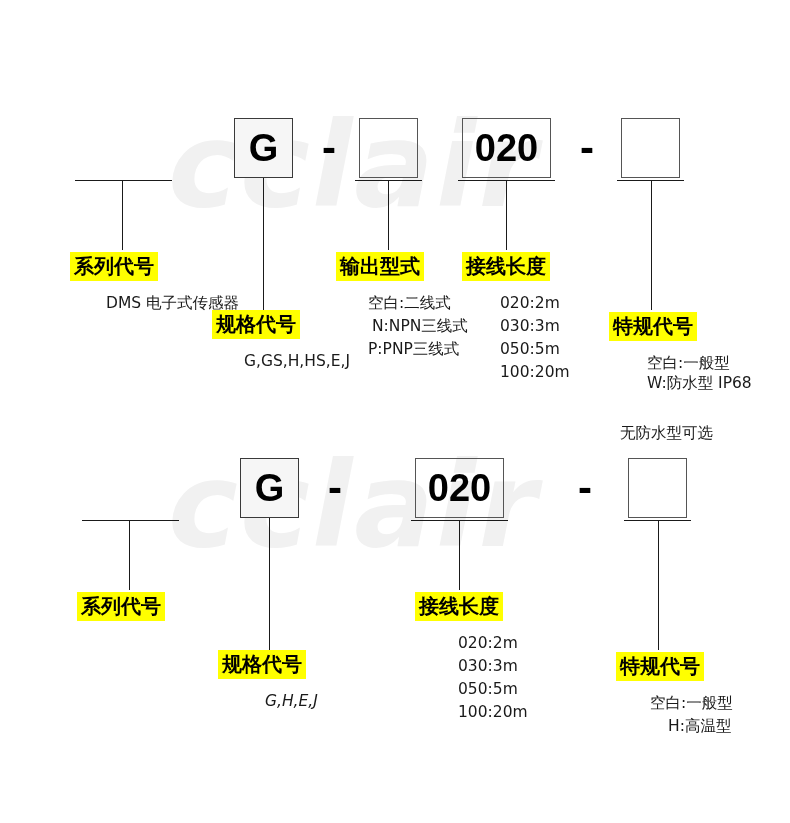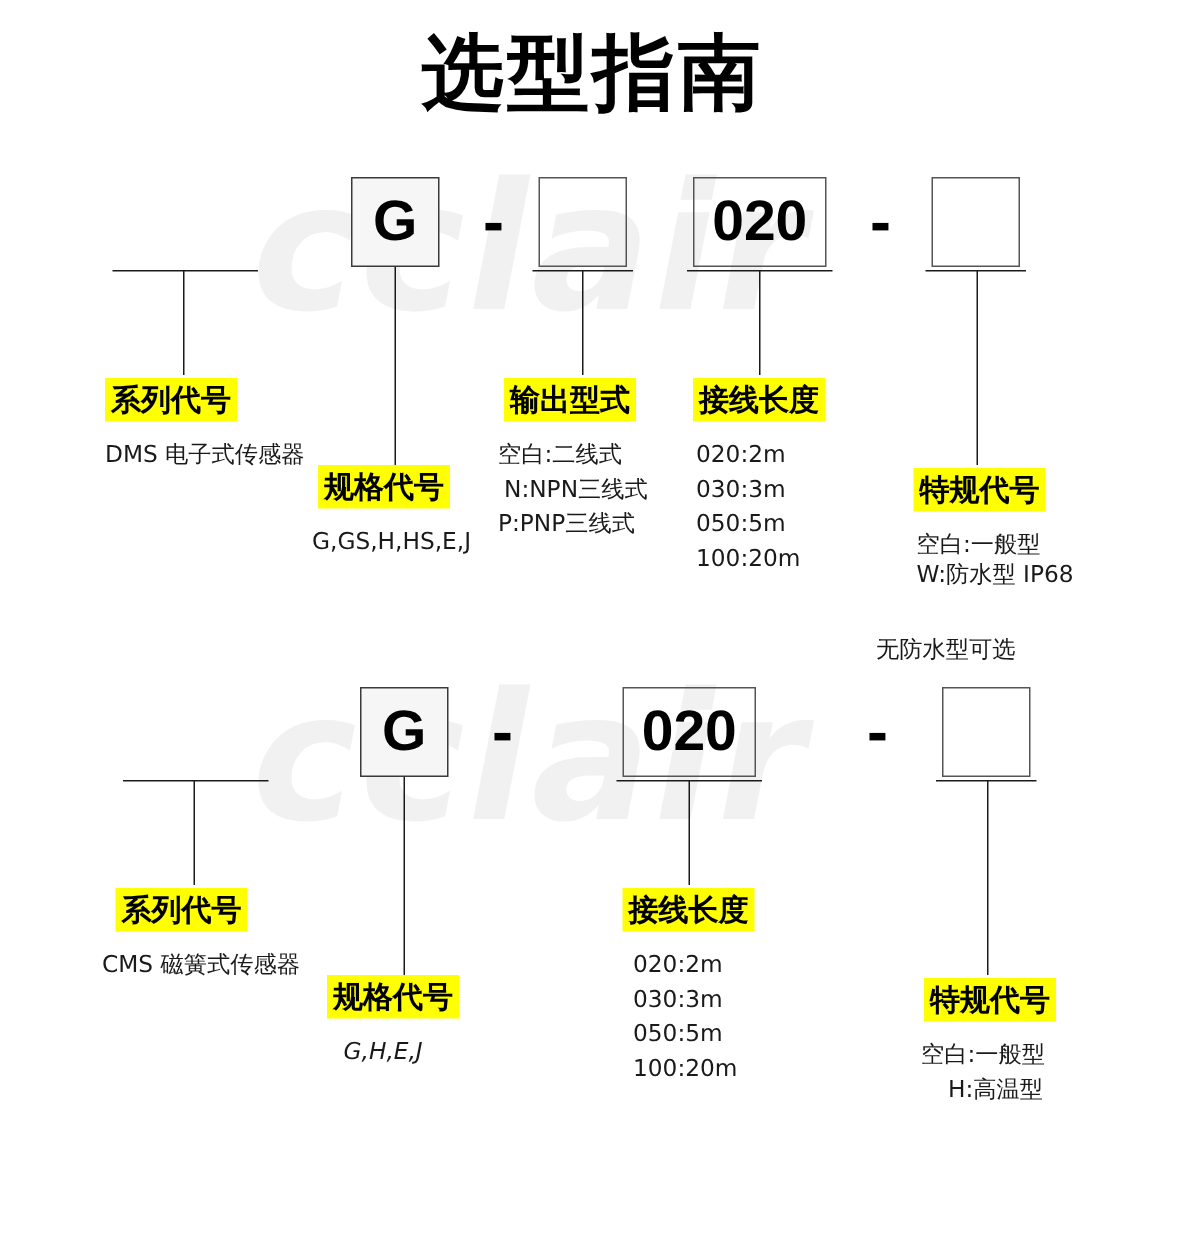--- a/index.html
+++ b/index.html
@@ -106,31 +106,30 @@
     font-family: "DejaVu Sans", "Liberation Sans", sans-serif;
   }
   .note {
     position: absolute;
     font-size: 15.5px;
     line-height: 1.45;
     color: #1a1a1a;
     white-space: nowrap;
     font-family: "DejaVu Sans", "Liberation Sans", sans-serif;
   }
-  .note.left   { text-align: right; }
+  .note.left   { text-align: right; margin-left: 36px; }
 </style>
 </head>
 <body>
 
 <div id="page">
 
   <div class="watermark wm-1">cclair</div>
   <div class="watermark wm-2">cclair</div>
 
-  <div class="page-title">选型指南</div>
 
 
   <div class="code-box filled-box" style="left:234px; top:118px; width:59px; height:60px; background:#f6f6f6;">G</div>
 
   <div class="dash" style="left:322px; top:118px;">-</div>
 
   <div class="code-box" style="left:359px; top:118px; width:59px; height:60px;"></div>
 
   <div class="code-box" style="left:462px; top:118px; width:89px; height:60px;">020</div>
 
@@ -190,21 +189,20 @@
 
   <div class="vline" style="left:269px; top:518px; height:140px;"></div>
 
   <div class="hline" style="left:411px; top:520px; width:97px;"></div>
   <div class="vline" style="left:459px; top:520px; height:70px;"></div>
 
   <div class="hline" style="left:624px; top:520px; width:67px;"></div>
   <div class="vline" style="left:658px; top:520px; height:130px;"></div>
 
   <div class="tag" style="left:77px; top:592px;">系列代号</div>
-  <div class="note left" style="left:68px; top:632px;">CMS 磁簧式传感器</div>
 
   <div class="tag" style="left:218px; top:650px;">规格代号</div>
   <div class="note left" style="left:229px; top:690px;font-style:italic;">G,H,E,J</div>
 
   <div class="tag" style="left:415px; top:592px;">接线长度</div>
   <div class="note left" style="left:422px; top:632px;">020:2m</div>
   <div class="note left" style="left:422px; top:655px;">030:3m</div>
   <div class="note left" style="left:422px; top:678px;">050:5m</div>
   <div class="note left" style="left:422px; top:701px;">100:20m</div>
 

